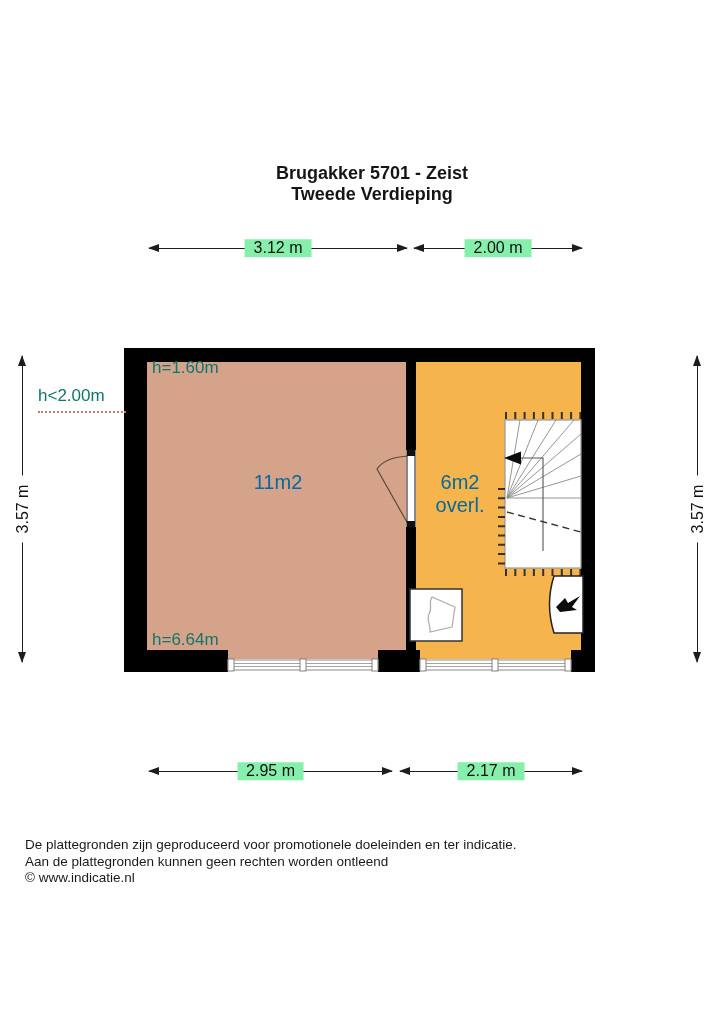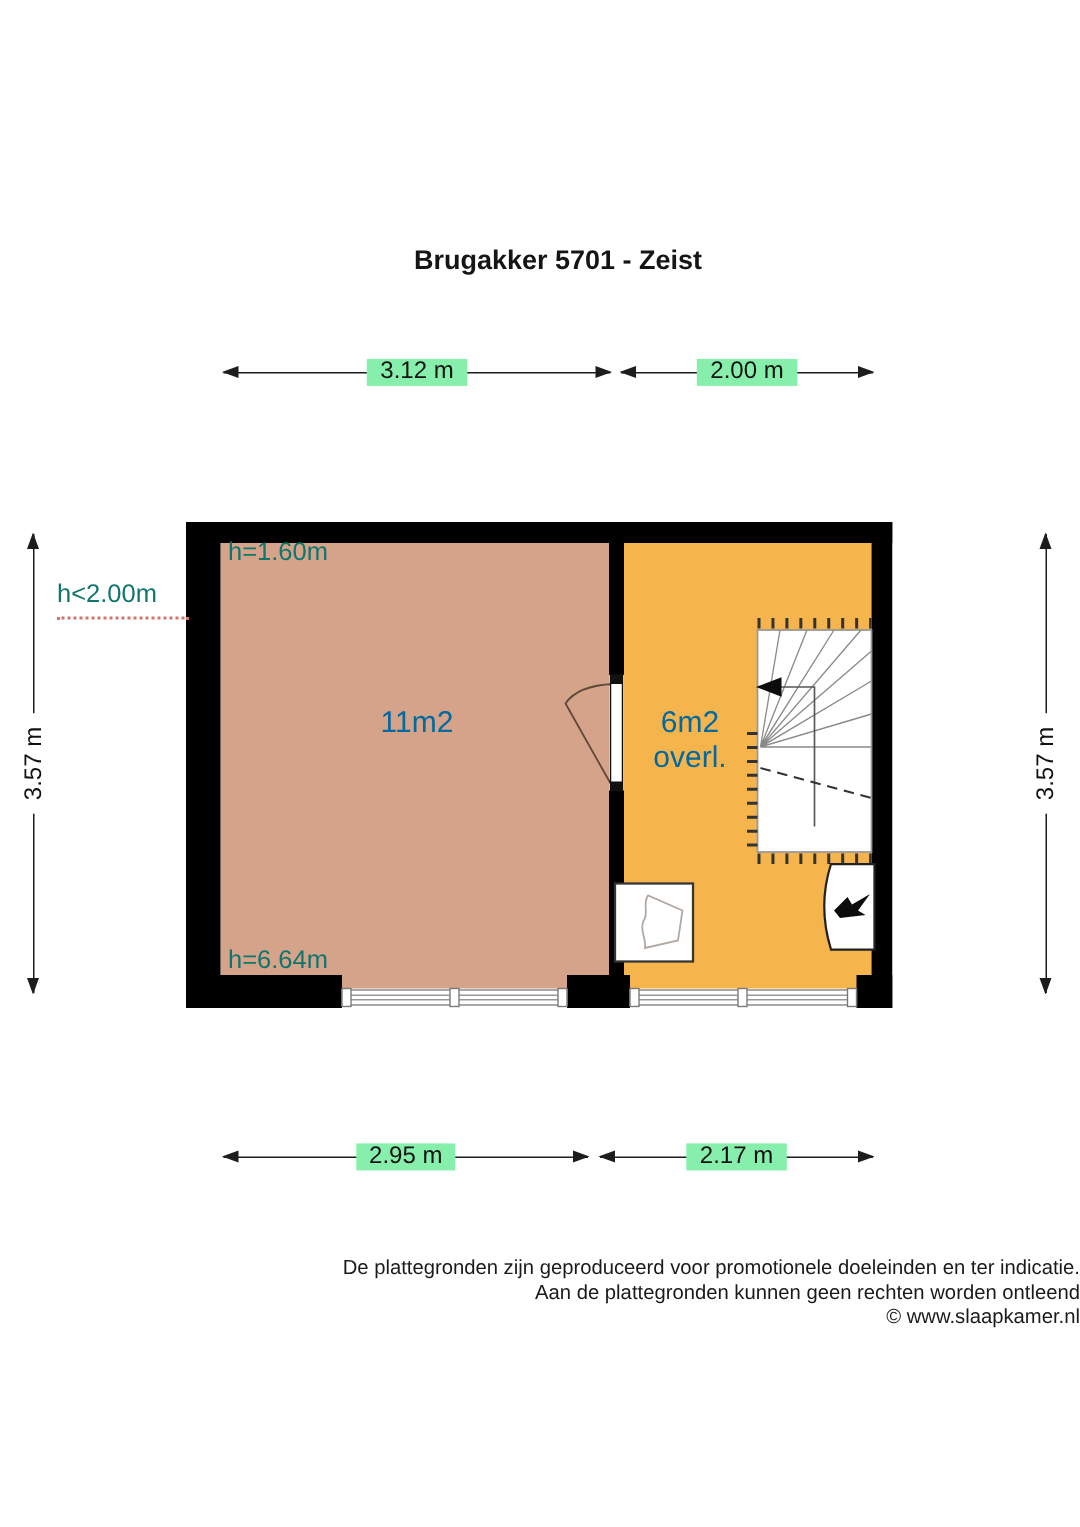--- a/index.html
+++ b/index.html
@@ -28,30 +28,31 @@
   .dim-v .ab{position:absolute;bottom:0;left:3px;width:0;height:0;
     border-left:4.5px solid transparent;border-right:4.5px solid transparent;border-top:11px solid #1d1d1d;}
   .dim-v .dlabel{position:absolute;left:50%;top:50%;
     transform:translate(-50%,-50%) rotate(-90deg);
     background:#fff;padding:0 9px;font-size:16px;white-space:nowrap;}
   
   .h-note{position:absolute;font-size:17px;line-height:20px;color:#0f766e;}
   .room-label{position:absolute;text-align:center;font-size:20px;line-height:23px;color:#0369a1;}
   .low-line{position:absolute;border-top:2px dotted #d4746a;height:0;}
   .plan-svg{position:absolute;left:124px;top:348px;}
-  .footer{position:absolute;top:837px;left:0;right:0;text-align:right;
-    font-size:13.5px;line-height:16.5px;color:#1a1a1a;}
+  .footer{position:absolute;top:837px;left:0;right:0;text-align:left;
+    font-size:13.5px;line-height:16.5px;color:#1a1a1a;padding-left:25px;}
 </style>
 </head>
 <body>
 
 <div id="canvas">
 
   <div class="title">
     <div>Brugakker 5701 - Zeist</div>
+    <div>Tweede Verdieping</div>
   </div>
 
   <div class="dim dim-h" style="left:148px;top:241px;width:260px">
     <span class="dl"></span>
     <span class="al"></span>
     <span class="ar"></span>
     <span class="dlabel">3.12 m</span>
   </div>
   <div class="dim dim-h" style="left:413px;top:241px;width:170px">
     <span class="dl"></span>
@@ -155,16 +156,16 @@
   <div class="dim dim-h" style="left:399px;top:764px;width:184px">
     <span class="dl"></span>
     <span class="al"></span>
     <span class="ar"></span>
     <span class="dlabel">2.17 m</span>
   </div>
 
   <div class="footer">
     <div>De plattegronden zijn geproduceerd voor promotionele doeleinden en ter indicatie.</div>
     <div>Aan de plattegronden kunnen geen rechten worden ontleend</div>
-    <div>© www.slaapkamer.nl</div>
+    <div>© www.indicatie.nl</div>
   </div>
 
 </div>
 
 </body></html>

